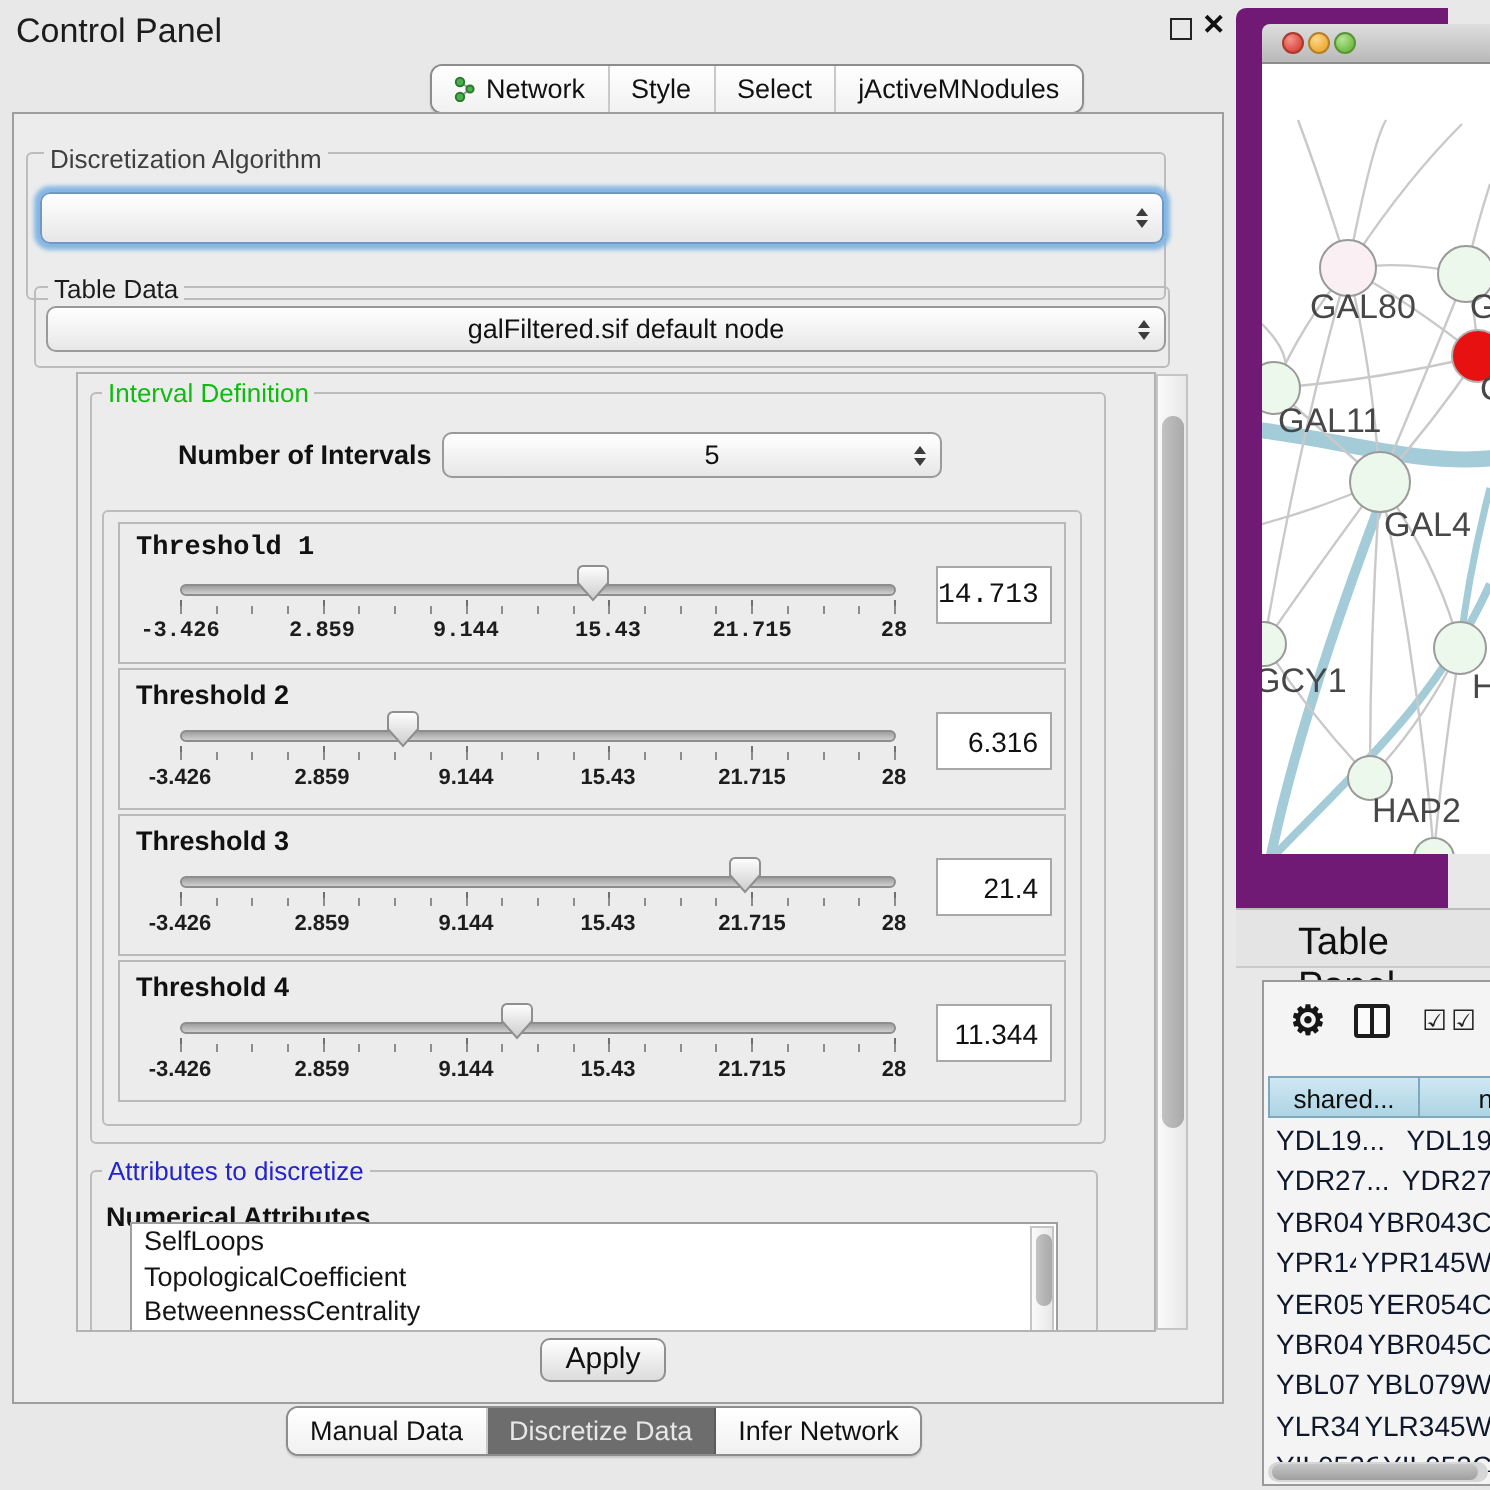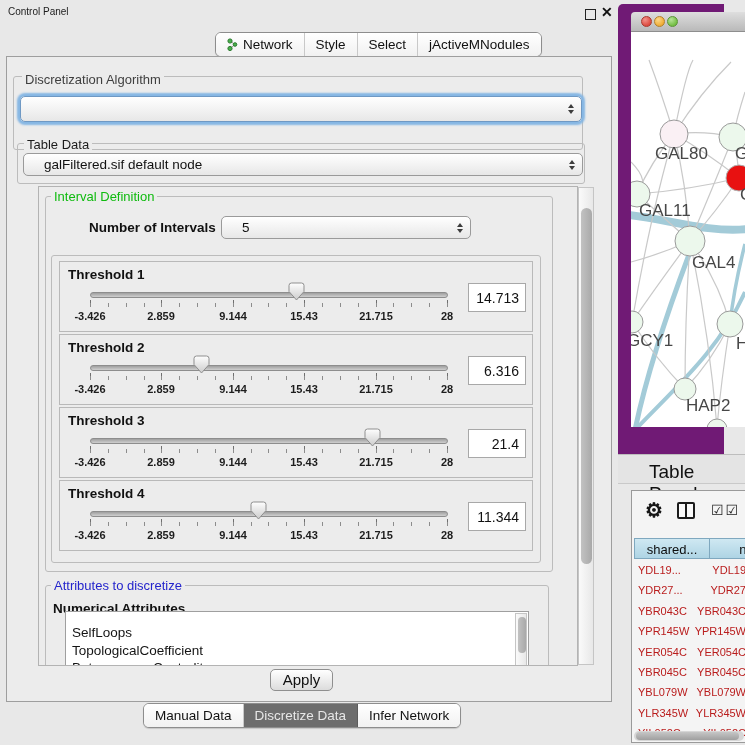--- a/index.html
+++ b/index.html
@@ -1,30 +1,30 @@
 <!DOCTYPE html>
 <html><head>
 <meta charset="utf-8">
 <style>
   html,body{margin:0;padding:0;}
   body{width:745px;height:745px;font-family:"Liberation Sans",sans-serif;background:#e8e8e8;}
   #screen{position:relative;width:745px;height:745px;overflow:hidden;background:#e8e8e8;}
   .abs{position:absolute;}
   
-  .cp-title{left:8px;top:6px;font-size:10px;color:#1c1c1c;}
+  .cp-title{left:8px;top:6px;font-size:17px;color:#1c1c1c;}
   .float-ic{left:585px;top:9px;width:9px;height:9px;border:1.5px solid #222;background:transparent;}
   .close-ic{left:601px;top:4px;font-size:14px;font-weight:bold;color:#111;}
   .tabs{display:flex;height:23px;border:1px solid #8d8d8d;border-radius:6px;overflow:hidden;background:#fff;font-size:13.5px;box-shadow:0 1px 1px rgba(0,0,0,.15);}
   .tab{display:flex;align-items:center;gap:5px;padding:0 11px;line-height:23px;color:#111;border-right:1px solid #c9c9c9;background:linear-gradient(#ffffff,#f1f1f1);cursor:default;}
   .tab:last-child{border-right:none;}
   .tab.active{background:#6d6d6d;color:#e7e7e7;border-right-color:#5c5c5c;}
   .main-panel{left:6px;top:56px;width:606px;height:646px;background:#ececec;border:1px solid #9e9e9e;box-sizing:border-box;}
   .group{border:1px solid #bcbcbc;border-radius:3px;box-sizing:border-box;}
   .gtitle{font-size:13px;background:#ececec;padding:0 3px;white-space:nowrap;}
-  .combo{background:linear-gradient(#ffffff,#e7e7e7);border:1px solid #9a9a9a;border-radius:5px;font-size:13.5px;color:#111;padding-left:20px;box-sizing:border-box;}
+  .combo{background:linear-gradient(#ffffff,#e7e7e7);border:1px solid #9a9a9a;border-radius:5px;font-size:13.5px;color:#111;padding-left:20px;box-sizing:border-box;text-align:center;}
   .combo .spin{position:absolute;right:7px;top:50%;transform:translateY(-50%);display:flex;flex-direction:column;gap:2px;}
   .spin i{display:block;width:0;height:0;border-left:3.5px solid transparent;border-right:3.5px solid transparent;}
   .spin .up{border-bottom:4.5px solid #3c3c3c;}
   .spin .dn{border-top:4.5px solid #3c3c3c;}
   .focusring{box-shadow:0 0 2px 3px #86b7e4;border-color:#6f99c4;}
   .popup{left:13px;top:80px;width:564px;height:57px;background:#fff;border:1px solid #c3c3c3;border-radius:5px;box-shadow:0 3px 9px rgba(0,0,0,.35);z-index:50;font-size:14px;}
   .popup .ph{height:19px;line-height:19px;text-align:center;color:#a9a9a9;}
   .popup .item{height:18px;line-height:18px;padding-left:3px;color:#0a0a0a;}
   .popup .item.b{font-weight:bold;}
   .viewport{left:38px;top:186px;width:540px;height:480px;border:1px solid #b3b3b3;box-sizing:border-box;overflow:hidden;background:#ececec;}
@@ -48,21 +48,21 @@
   .net-canvas{position:absolute;left:13px;top:28px;width:114px;height:395px;background:#fff;overflow:hidden;}
   .tp-bar{left:618px;top:454px;width:127px;height:30px;background:#e4e4e4;border-top:1px solid #bdbdbd;border-bottom:1px solid #c9c9c9;box-sizing:border-box;}
   .tp-bar span{position:absolute;left:31px;top:6px;font-size:19px;color:#101010;}
   .tp-panel{left:631px;top:490px;width:114px;height:253px;background:#f4f4f4;border:1px solid #9a9a9a;border-right:none;box-sizing:border-box;}
   .gear{font-size:20px;font-weight:bold;color:#161616;}
   .spliticon{width:18px;height:17px;border:2px solid #1c1c1c;border-radius:2px;background:#fbfbfb;box-sizing:border-box;}
   .spliticon i{display:block;width:2px;height:100%;background:#1c1c1c;margin:0 auto;}
   .checks{font-size:14px;letter-spacing:2px;color:#222;}
   .tp-head{display:flex;font-size:13px;}
   .tp-head .hc{height:21px;line-height:21px;text-align:center;background:linear-gradient(#cfe8f2,#aed4e4);border:1px solid #7fa8bf;box-sizing:border-box;color:#0d0d0d;}
-  .tp-row{display:flex;height:20.4px;line-height:20.4px;font-size:11px;color:#b91c1c;}
+  .tp-row{display:flex;height:20.4px;line-height:20.4px;font-size:14px;color:#0f172a;}
   .tp-row .c1{width:78px;padding-left:4px;box-sizing:border-box;white-space:nowrap;overflow:hidden;}
   .tp-row .c2{padding-left:3px;white-space:nowrap;}
   .hscroll{background:#d6d6d6;border-radius:5px;}
   .hthumb{position:absolute;left:2px;top:1px;height:8px;border-radius:4px;background:linear-gradient(#c6c6c6,#9f9f9f);}
   svg{display:block;}
   text{font-family:"Liberation Sans",sans-serif;}
 </style>
 </head>
 <body>
 
@@ -135,21 +135,21 @@
     <div class="abs combo" style="left:182px;top:29px;width:250px;height:23px;line-height:21px;">
       <span>5</span>
       <span class="spin">
           <i class="up"></i>
           <i class="dn"></i>
         </span>
     </div>
 
     <div class="abs group" style="left:12px;top:68px;width:490px;height:308px;"></div>
 
-    <div class="abs trow" style="top:74px;">
+    <div class="abs trow" style="top:74px;font-family:Liberation Mono, monospace;">
       <div class="tlabel">Threshold 1</div>
       <div class="track"></div>
       <div class="ticks-major"></div>
       <div class="ticks-minor"></div>
       <span class="tl" style="left:30px">-3.426</span>
       <span class="tl" style="left:101px">2.859</span>
       <span class="tl" style="left:173px">9.144</span>
       <span class="tl" style="left:244px">15.43</span>
       <span class="tl" style="left:316px">21.715</span>
       <span class="tl" style="left:387px">28</span>
@@ -215,21 +215,21 @@
             <path d="M3.5,1 h10 a2.5,2.5 0 0 1 2.5,2.5 v6 L8.5,18 L1,9.5 v-6 A2.5,2.5 0 0 1 3.5,1 z" fill="url(#thg)" stroke="#8f8f8f"></path>
           </svg>
         </div>
       <div class="tval">11.344</div>
     </div>
 
     <div class="abs group" style="left:6px;top:398px;width:504px;height:92px;"></div>
     <div class="abs gtitle" style="left:12px;top:391px;color:#2424cc;">Attributes to discretize</div>
     <div class="abs" style="left:14px;top:414px;font-size:13.5px;font-weight:bold;color:#111;">Numerical Attributes</div>
     <div class="abs listbox" style="left:26px;top:424px;width:464px;height:56px;">
-      <div class="li" style="padding-top:12px;">SelfLoops</div>
+      <div class="li" style="padding-top:0;">SelfLoops</div>
       <div class="li">TopologicalCoefficient</div>
       <div class="li">BetweennessCentrality</div>
       <div class="abs vscroll" style="right:1px;top:1px;width:12px;height:54px;">
         <div class="vthumb" style="left:1.5px;top:3px;width:8px;height:36px;"></div>
       </div>
     </div>
   </div>
 
   <div class="abs vscroll" style="left:578px;top:187px;width:16px;height:478px;">
     <div class="vthumb" style="left:2px;top:20px;width:11px;height:356px;"></div>

